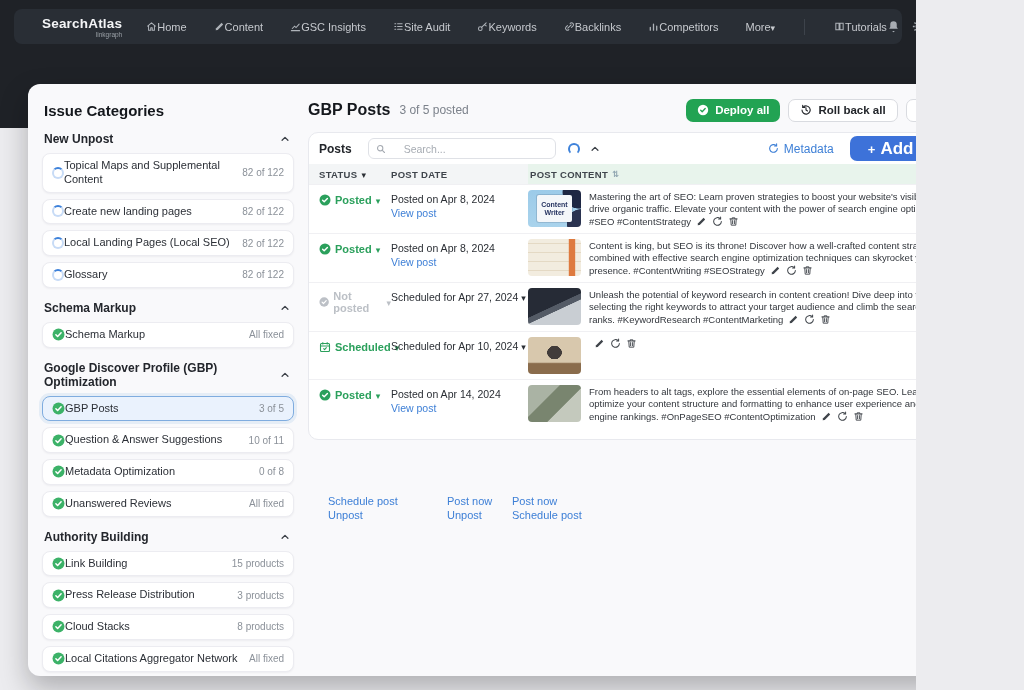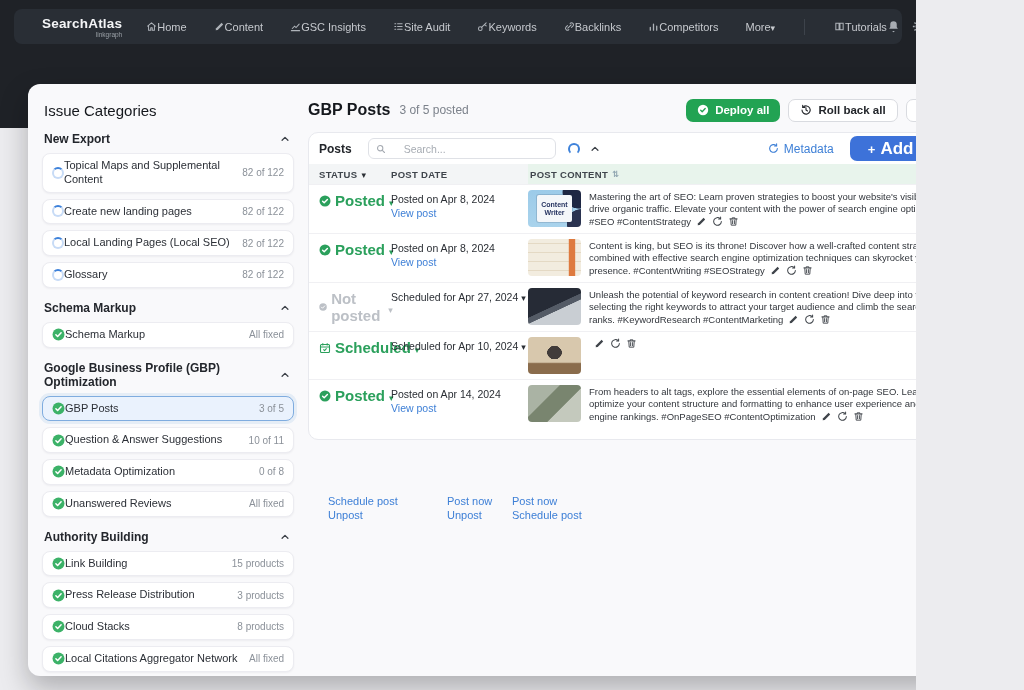--- a/index.html
+++ b/index.html
@@ -22,21 +22,21 @@
   .caret-down::after { content:"▾"; font-size:9px; line-height:1; }
   .nav-right { margin-left:auto; display:flex; align-items:center; gap:12px; }
   .top-ic { width:13px; height:13px; color:#A7ACB2; display:inline-flex; }
   .avatar { width:23px; height:23px; border-radius:50%; background:#7E848D; color:#fff; font-size:9.5px; font-weight:700; display:flex; align-items:center; justify-content:center; }
 
   
   .panel { position:absolute; left:28px; top:84px; width:968px; height:592px; background:#F9F9FB; border-radius:12px; box-shadow:0 12px 28px rgba(10,12,16,.28); }
 
   
   .sidebar { position:absolute; left:14px; top:14px; width:252px; }
-  .sb-title { font-size:15px; font-weight:400; color:#14171C; margin:4px 0 8px 2px; }
+  .sb-title { font-size:15px; font-weight:700; color:#14171C; margin:4px 0 8px 2px; }
   .section-head { display:flex; align-items:center; margin:13px 4px 7px 2px; cursor:pointer; }
   .section-title { font-size:12px; font-weight:700; color:#23262C; flex:1; padding-right:6px; }
   .chev { width:10px; height:10px; color:#3A3F46; display:inline-flex; flex:none; }
   .side-item { background:#fff; border:1px solid #ECECF1; border-radius:8px; box-shadow:0 1px 2px rgba(16,24,40,.05); display:flex; align-items:center; padding:5px 9px; margin-bottom:6px; cursor:pointer; }
   .side-item .lbl { flex:1; font-size:11px; color:#2B2F36; line-height:1.25; }
   .side-item .cnt { font-size:10px; color:#8B9199; white-space:nowrap; }
   .side-item.selected { background:#EAF2FD; border:1.5px solid #7FACDF; box-shadow:0 0 0 3px rgba(127,172,223,.16); }
   .spin { width:12px; height:12px; border-radius:50%; border:2px solid #C7DBF6; border-top-color:var(--accent-blue,#3E82DA); flex:none; }
   .okic { width:13px; height:13px; color:#3CB268; flex:none; display:inline-flex; }
 
@@ -68,21 +68,21 @@
   .thead { display:flex; align-items:stretch; height:20px; background:#F3F5F6; font-size:9.5px; font-weight:700; color:#3F454C; letter-spacing:.3px; }
   .thead > div { display:flex; align-items:center; gap:4px; }
   .w-status { width:82px; padding-left:10px; }
   .w-date { width:137px; }
   .w-content { flex:1; background:#E8F4EC; padding-left:2px; }
   .sorticon { font-size:8.5px; color:#8FA5B0; }
   .hd-caret { color:#2B2F35; }
 
   .trow { display:flex; border-top:1px solid #F0F0F3; padding:4px 0 5px; align-items:flex-start; }
   .c-status { width:82px; padding-left:10px; padding-top:3px; }
-  .status { display:inline-flex; align-items:center; gap:4px; font-size:15px; font-weight:600; cursor:pointer; }
+  .status { display:inline-flex; align-items:center; gap:4px; font-size:11px; font-weight:600; cursor:pointer; }
   .status .icn { width:12px; height:12px; display:inline-flex; }
   .status.posted, .status.scheduled { color:var(--status-green,#2BA05C); }
   .status.notposted { color:var(--status-gray,#BCC0C6); }
   .c-date { width:137px; padding-top:3px; font-size:10.5px; color:#2A2E34; line-height:1.35; }
   .date-caret { color:#2A2E34; margin-left:3px; }
   .view-link { color:var(--link,#3D7FD6); cursor:pointer; display:inline-block; }
   .c-thumb { width:61px; padding-top:1px; }
   .thumb { width:53px; height:37px; border-radius:4px; position:relative; overflow:hidden; }
   .thumb-label { position:absolute; inset:5px 9px; background:#F4F7FA; border-radius:2px; color:#263461; font-weight:700; font-size:7px; line-height:1.1; display:flex; align-items:center; justify-content:center; text-align:center; box-shadow:0 0 0 1px rgba(30,39,67,.15); }
   .t1 { background:radial-gradient(circle at 96% 6%, #1E2743 0 26%, transparent 27%), radial-gradient(circle at 100% 90%, #2A3350 0 22%, transparent 23%), linear-gradient(#9CCBE9,#A9D3EC); }
@@ -204,21 +204,21 @@
   </nav>
 
   <div class="artifact"></div>
 
   <div class="panel">
     <aside class="sidebar">
       <h2 class="sb-title">Issue Categories</h2>
       <div id="sidebar-sections">
           <div class="section">
             <div class="section-head">
-              <span class="section-title">New Export</span>
+              <span class="section-title">New Unpost</span>
               <span class="chev">
                 <svg viewBox="0 0 12 12" fill="none" stroke="currentColor" stroke-width="1.5" stroke-linecap="round" stroke-linejoin="round">
                   <path d="M2.5 7.5L6 4l3.5 3.5"></path>
                 </svg>
               </span>
             </div>
             <div class="side-item">
               <span class="spin"></span>
               <span class="lbl">Topical Maps and Supplemental Content</span>
               <span class="cnt">82 of 122</span>
@@ -254,21 +254,21 @@
                   <circle cx="6" cy="6" r="5.5" fill="currentColor"></circle>
                   <path d="M3.6 6.2l1.6 1.6 3.2-3.4" stroke="#fff" stroke-width="1.4" fill="none" stroke-linecap="round" stroke-linejoin="round"></path>
                 </svg>
               </span>
               <span class="lbl">Schema Markup</span>
               <span class="cnt">All fixed</span>
             </div>
           </div>
           <div class="section">
             <div class="section-head">
-              <span class="section-title">Google Business Profile (GBP) Optimization</span>
+              <span class="section-title">Google Discover Profile (GBP) Optimization</span>
               <span class="chev">
                 <svg viewBox="0 0 12 12" fill="none" stroke="currentColor" stroke-width="1.5" stroke-linecap="round" stroke-linejoin="round">
                   <path d="M2.5 7.5L6 4l3.5 3.5"></path>
                 </svg>
               </span>
             </div>
             <div class="side-item selected">
               <span class="okic">
                 <svg viewBox="0 0 12 12">
                   <circle cx="6" cy="6" r="5.5" fill="currentColor"></circle>

